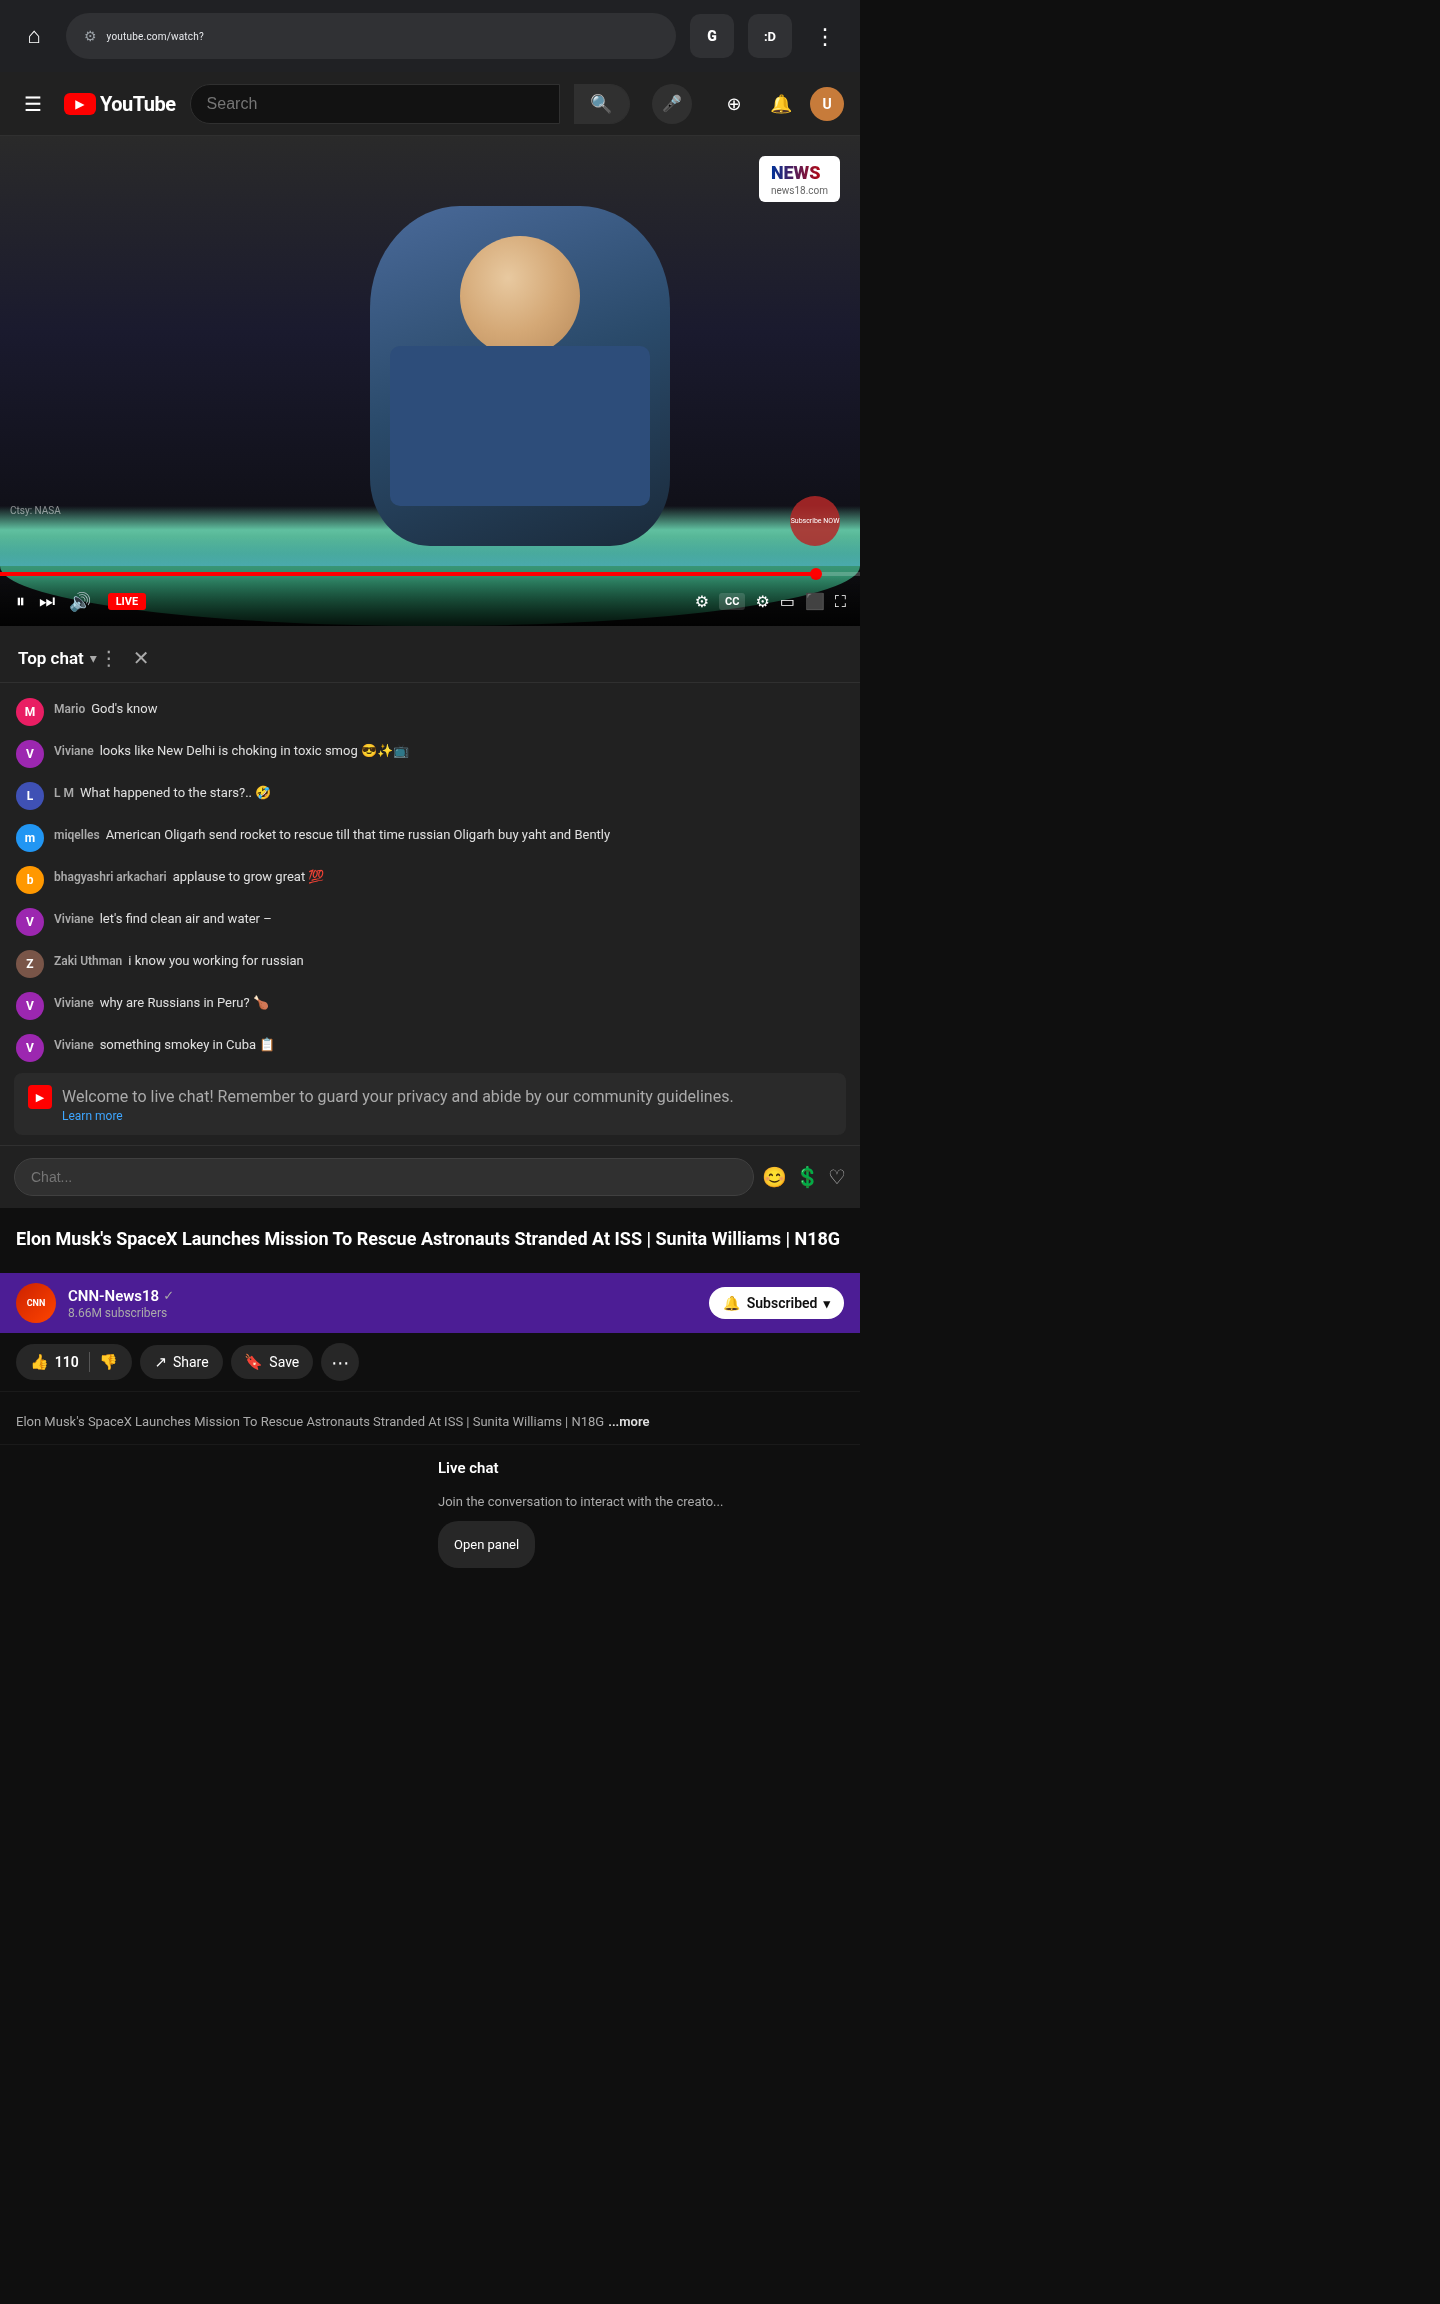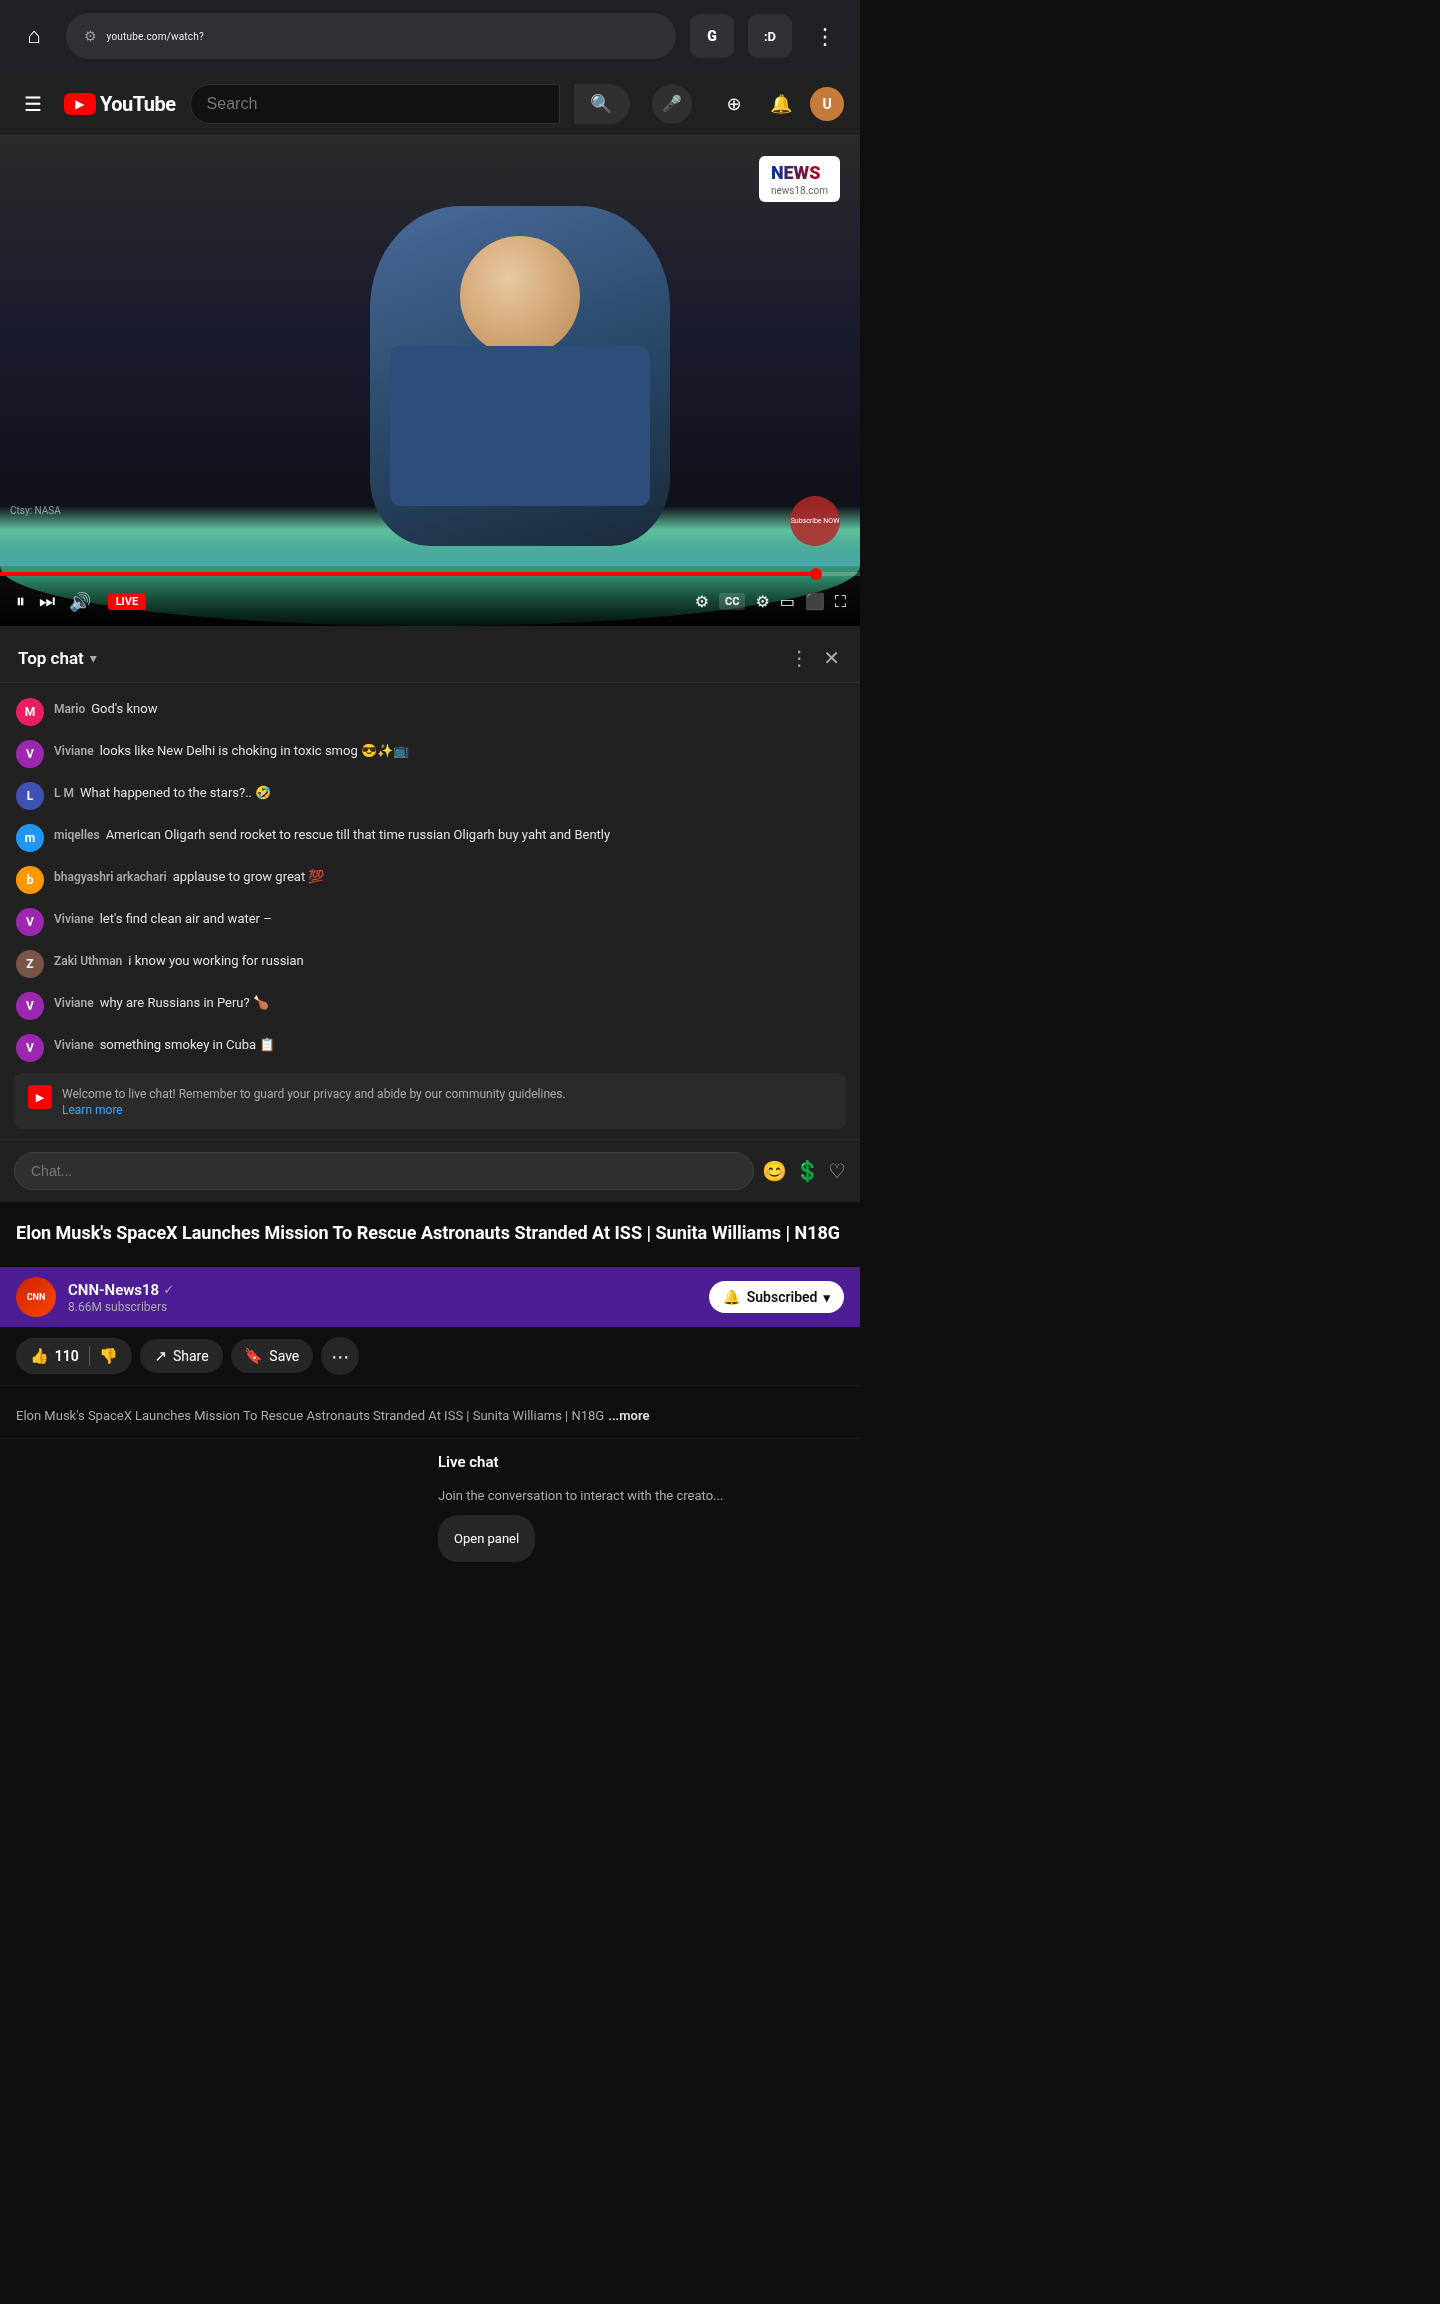--- a/index.html
+++ b/index.html
@@ -247,21 +247,20 @@
     }
 
     
     .chat-section {
       background: #212121;
       border-radius: 0;
     }
     .chat-header {
       display: flex;
       align-items: center;
-      justify-content: space-between;
       padding: 18px 18px 10px;
       border-bottom: 1px solid #303030;
     }
     .chat-header-left {
       display: flex; align-items: center; gap: 6px;
     }
     .chat-title {
       font-size: 17px; font-weight: 600; color: #fff;
     }
     .chat-chevron {
@@ -313,21 +312,21 @@
       gap: 10px;
     }
     .chat-notice-icon {
       background: #ff0000;
       border-radius: 4px;
       width: 24px; height: 24px;
       display: flex; align-items: center; justify-content: center;
       font-size: 11px; color: #fff; flex-shrink: 0;
     }
     .chat-notice-text {
-      font-size: 12px; color: #aaa; line-height: 1.5;
+      font-size: 16px; color: #aaa; line-height: 1.5;
     }
     .chat-notice-link {
       color: #3ea6ff; font-size: 12px; cursor: pointer;
     }
 
     
     .chat-input-row {
       display: flex;
       align-items: center;
       padding: 12px 14px;

